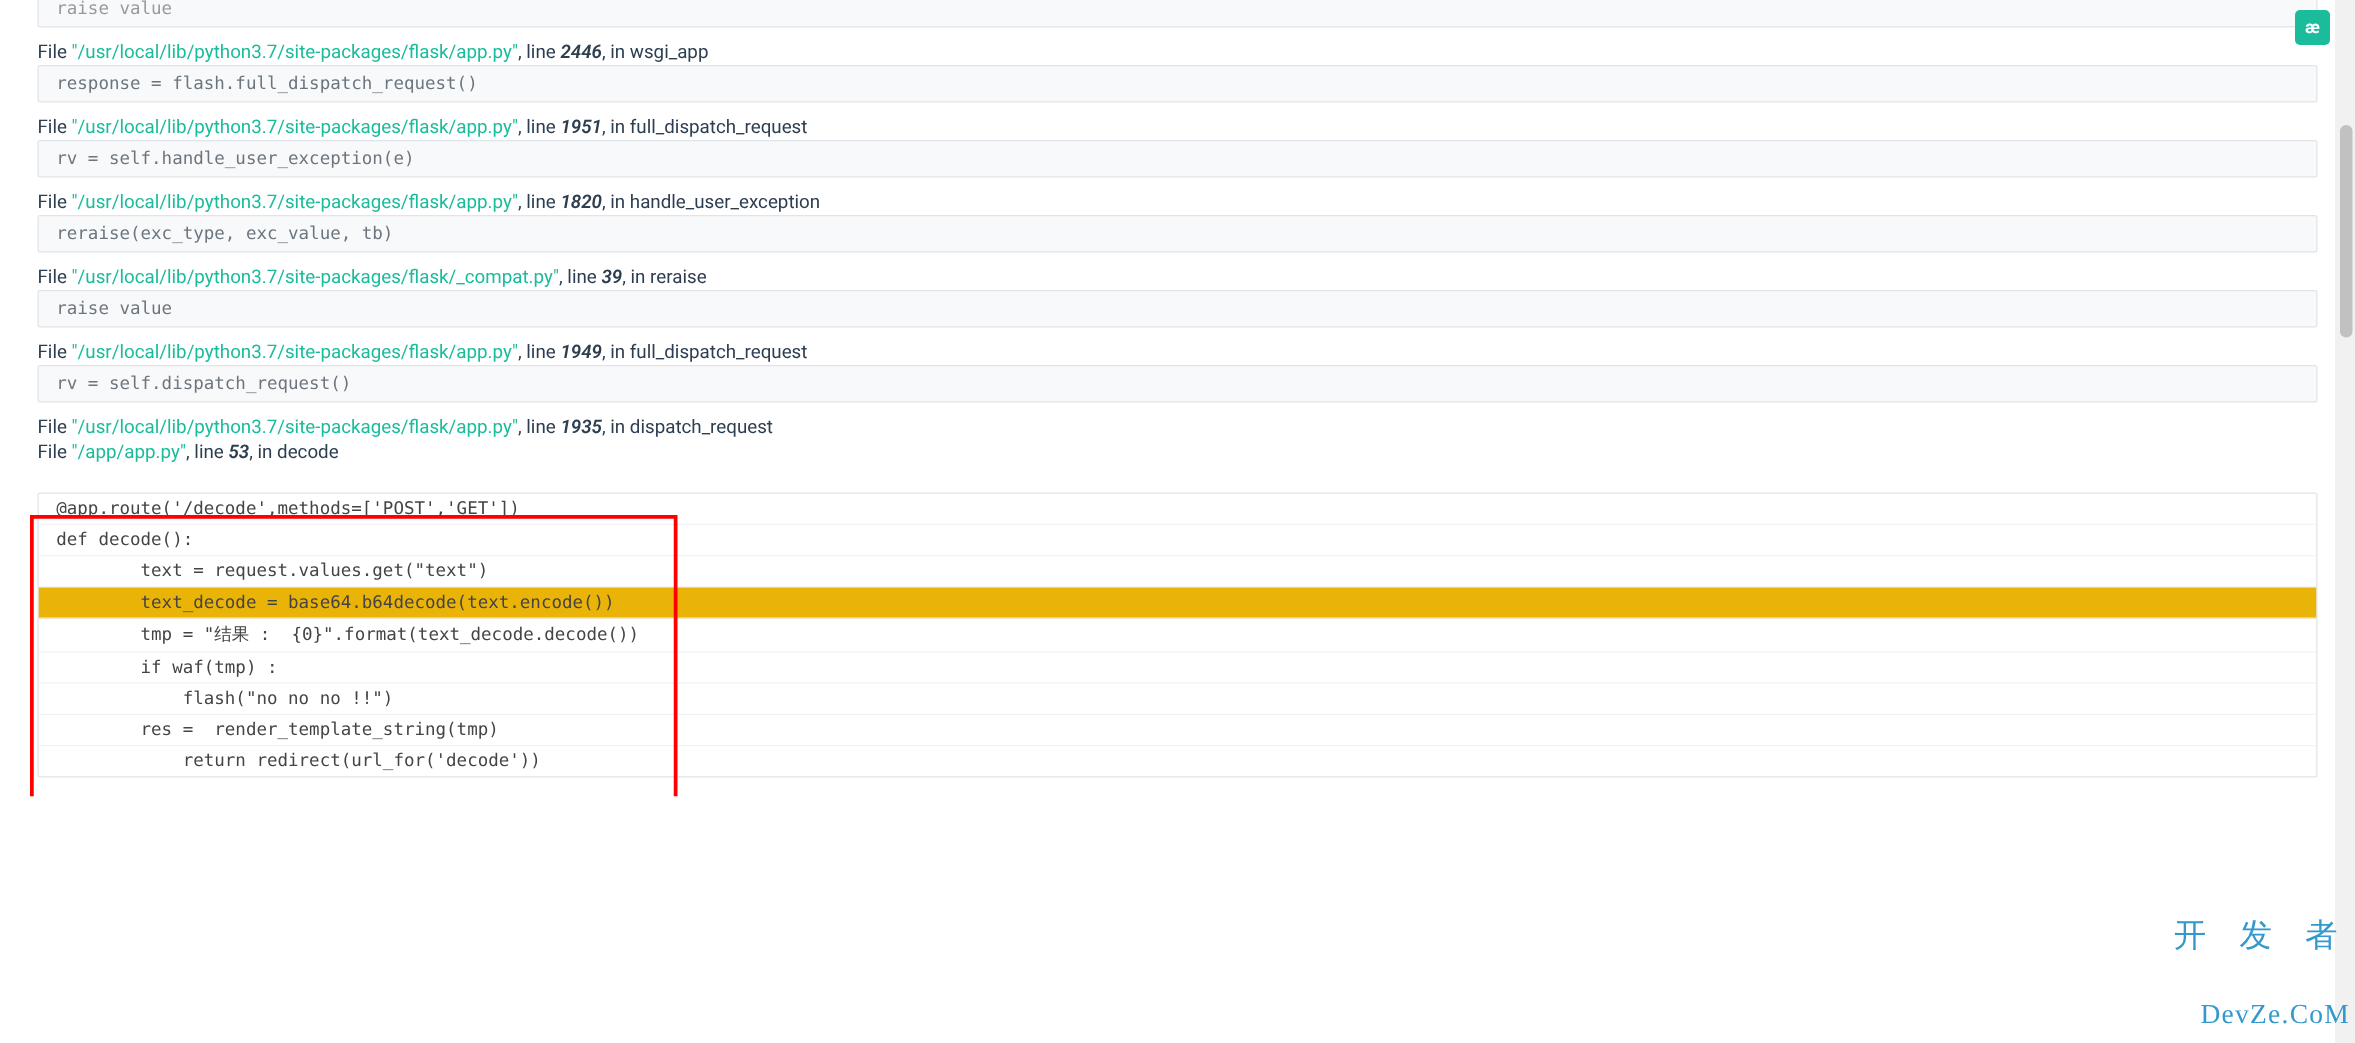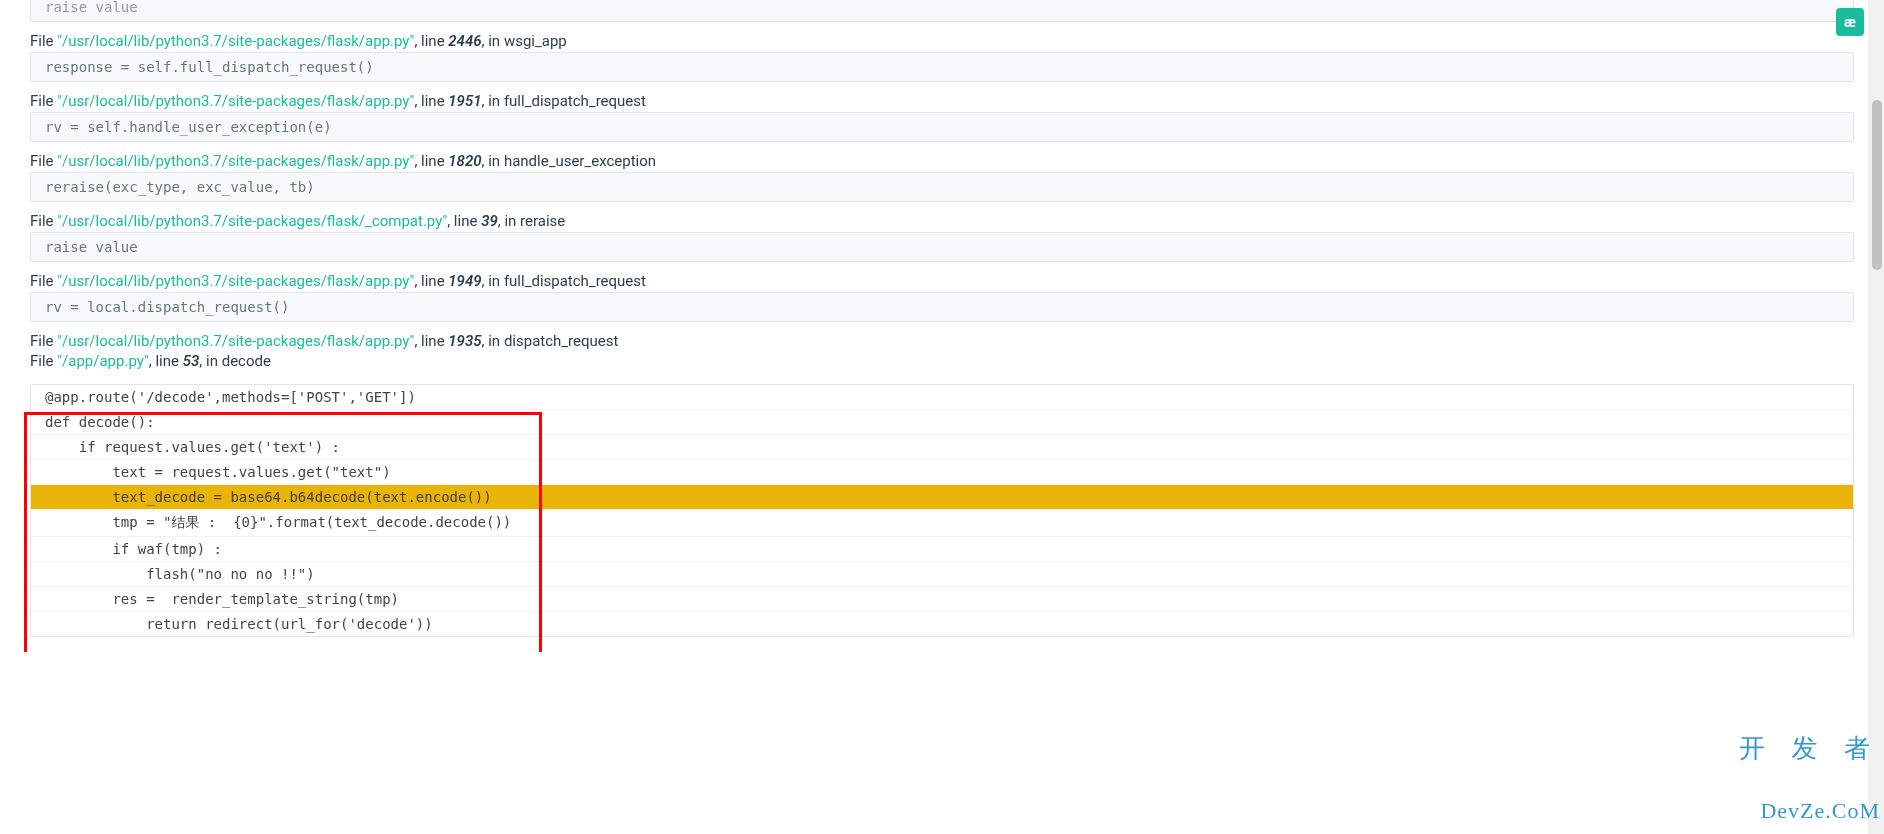--- a/index.html
+++ b/index.html
@@ -122,40 +122,39 @@
 </div>
 
 <div class="ae-badge">æ</div>
 
 <div class="content">
 
   <div class="code-line-box" style="margin-top:-8px; color:#999;">raise value</div>
 
   <div id="frames-container">
       <div class="frame-header"><span class="file-label">File </span><span class="path">"/usr/local/lib/python3.7/site-packages/flask/app.py"</span><span class="line-label">, line </span><span class="line-num">2446</span><span class="in-label">, in </span><span class="funcname">wsgi_app</span></div>
-      <div class="code-line-box">response = self.full_dispatch_request()</div>
+      <div class="code-line-box">response = flash.full_dispatch_request()</div>
       <div class="frame-header"><span class="file-label">File </span><span class="path">"/usr/local/lib/python3.7/site-packages/flask/app.py"</span><span class="line-label">, line </span><span class="line-num">1951</span><span class="in-label">, in </span><span class="funcname">full_dispatch_request</span></div>
       <div class="code-line-box">rv = self.handle_user_exception(e)</div>
       <div class="frame-header"><span class="file-label">File </span><span class="path">"/usr/local/lib/python3.7/site-packages/flask/app.py"</span><span class="line-label">, line </span><span class="line-num">1820</span><span class="in-label">, in </span><span class="funcname">handle_user_exception</span></div>
       <div class="code-line-box">reraise(exc_type, exc_value, tb)</div>
       <div class="frame-header"><span class="file-label">File </span><span class="path">"/usr/local/lib/python3.7/site-packages/flask/_compat.py"</span><span class="line-label">, line </span><span class="line-num">39</span><span class="in-label">, in </span><span class="funcname">reraise</span></div>
       <div class="code-line-box">raise value</div>
       <div class="frame-header"><span class="file-label">File </span><span class="path">"/usr/local/lib/python3.7/site-packages/flask/app.py"</span><span class="line-label">, line </span><span class="line-num">1949</span><span class="in-label">, in </span><span class="funcname">full_dispatch_request</span></div>
-      <div class="code-line-box">rv = local.dispatch_request()</div>
+      <div class="code-line-box">rv = self.dispatch_request()</div>
       <div class="frame-header"><span class="file-label">File </span><span class="path">"/usr/local/lib/python3.7/site-packages/flask/app.py"</span><span class="line-label">, line </span><span class="line-num">1935</span><span class="in-label">, in </span><span class="funcname">dispatch_request</span></div>
     </div>
 
   <div class="frame-header">
     <span class="file-label">File </span><span class="path">"/app/app.py"</span><span class="line-label">, line </span><span class="line-num">53</span><span class="in-label">, in </span><span class="funcname">decode</span>
   </div>
 
-  <div class="source-box" id="source-box" style="margin-top:14px; position:relative;">
+  <div class="source-box" id="source-box" style="margin-top:24px; position:relative;">
       <div class="source-line">@app.route('/decode',methods=['POST','GET'])</div>
       <div class="source-line">def decode():</div>
-      <div class="source-line">    if request.values.get('text') :</div>
       <div class="source-line">        text = request.values.get("text")</div>
       <div class="source-line highlight">        text_decode = base64.b64decode(text.encode())</div>
       <div class="source-line">        tmp = "结果 :  {0}".format(text_decode.decode())</div>
       <div class="source-line">        if waf(tmp) :</div>
       <div class="source-line">            flash("no no no !!")</div>
       <div class="source-line">        res =  render_template_string(tmp)</div>
       <div class="source-line">            return redirect(url_for('decode'))</div>
     </div>
 
 </div>

